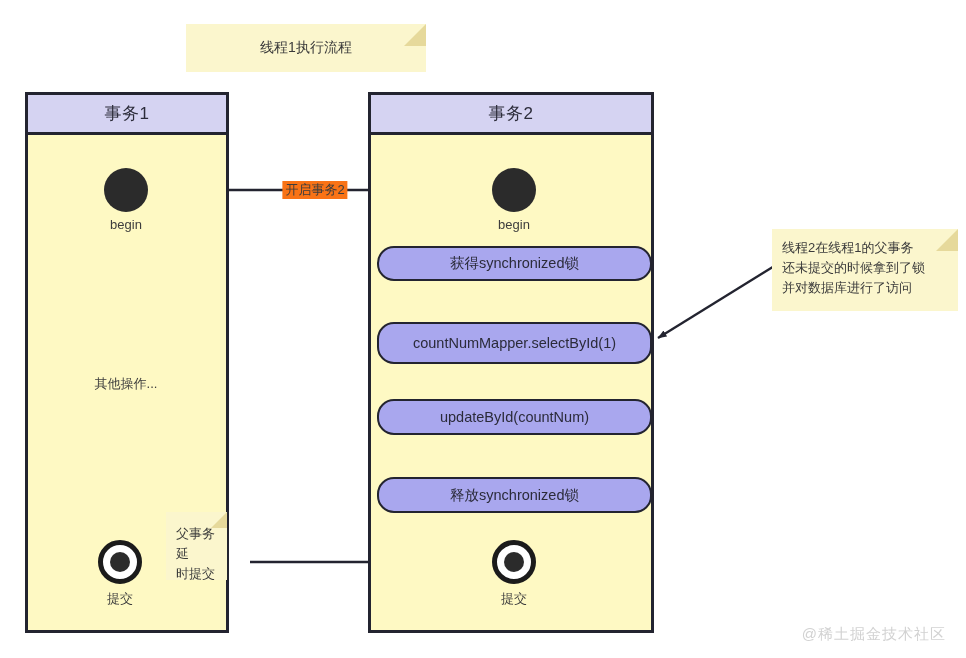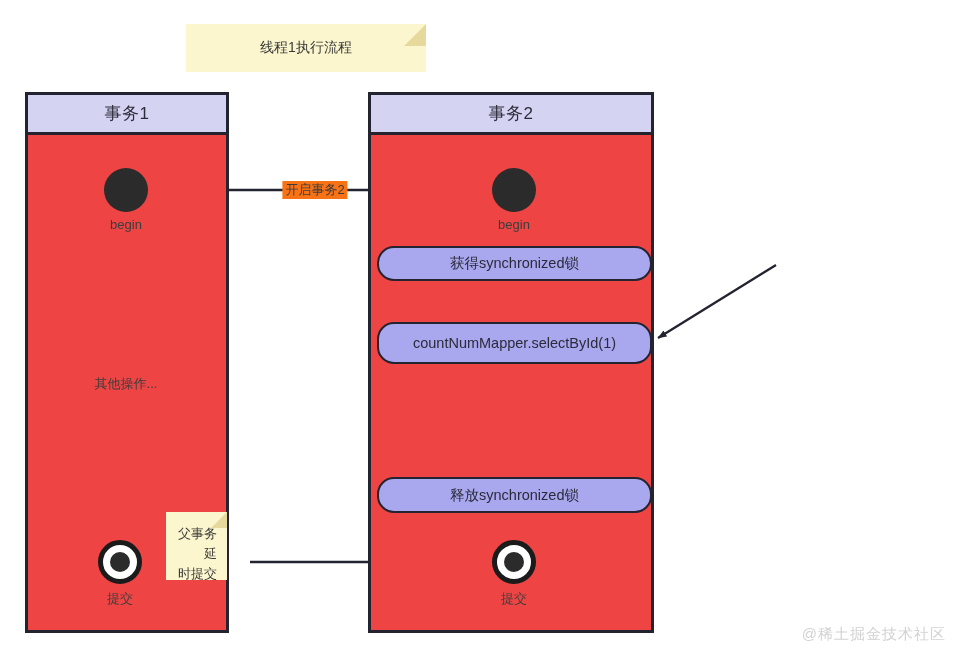--- a/index.html
+++ b/index.html
@@ -25,21 +25,21 @@
     position: absolute;
     left: 0; top: 0;
     width: 966px;
     height: 658px;
   }
 
   
   .lane {
     position: absolute;
     border: 3px solid #232430;
-    background: #ef4444;
+    background: #fef9c3;
     box-sizing: border-box;
   }
   .lane-header {
     position: absolute;
     left: 0;
     top: 0;
     width: 100%;
     box-sizing: border-box;
     background: #d5d3f2;
     border-bottom: 3px solid #232430;
@@ -90,21 +90,21 @@
   }
 
   
   .note {
     position: absolute;
     box-sizing: border-box;
     background: #fbf6cd;
     display: flex;
     align-items: center;
     justify-content: center;
-    text-align: right;
+    text-align: left;
     font-size: 13px;
     color: #3b3b3b;
     line-height: 1.55;
     padding: 4px 10px;
   }
   .note .fold {
     position: absolute;
     right: 0;
     top: 0;
     width: 0;
@@ -212,37 +212,46 @@
   <div class="label center" style="left:514px; top:217px;">begin</div>
 
   <div class="activity" style="left:377px; top:246px; width:275px; height:35px;">
     <span>获得synchronized锁</span>
   </div>
 
   <div class="activity" style="left:377px; top:322px; width:275px; height:42px;">
     <span>countNumMapper.selectById(1)</span>
   </div>
 
+  <div class="activity" style="left:377px; top:399px; width:275px; height:36px;">
+    <span>updateById(countNum)</span>
+  </div>
 
   <div class="activity" style="left:377px; top:477px; width:275px; height:36px;">
     <span>释放synchronized锁</span>
   </div>
 
   <div class="end-node" style="left:492px; top:540px; width:44px; height:44px;">
     <span class="inner" style="width:20px; height:20px;"></span>
   </div>
   <div class="label center" style="left:514px; top:590px;">提交</div>
 
   <div class="edge-label" style="left:315px; top:190px;">开启事务2</div>
 
   <div class="note" style="left:186px; top:24px; width:240px; height:48px;">
     <span class="fold"></span>
     <span class="note-title">线程1执行流程</span>
   </div>
 
+  <div class="note" style="left:772px; top:229px; width:186px; height:82px; display:block; padding-top:9px;">
+    <span class="fold"></span>
+    <div>线程2在线程1的父事务</div>
+    <div>还未提交的时候拿到了锁</div>
+    <div>并对数据库进行了访问</div>
+  </div>
 
   <div class="note" style="left:166px; top:512px; width:61px; height:68px; display:block; padding-top:12px;">
     <span class="fold" style="border-width:0 0 16px 16px;"></span>
     <div>父事务延</div>
     <div>时提交</div>
   </div>
 
   <div class="watermark">@稀土掘金技术社区</div>
 
 </div>

